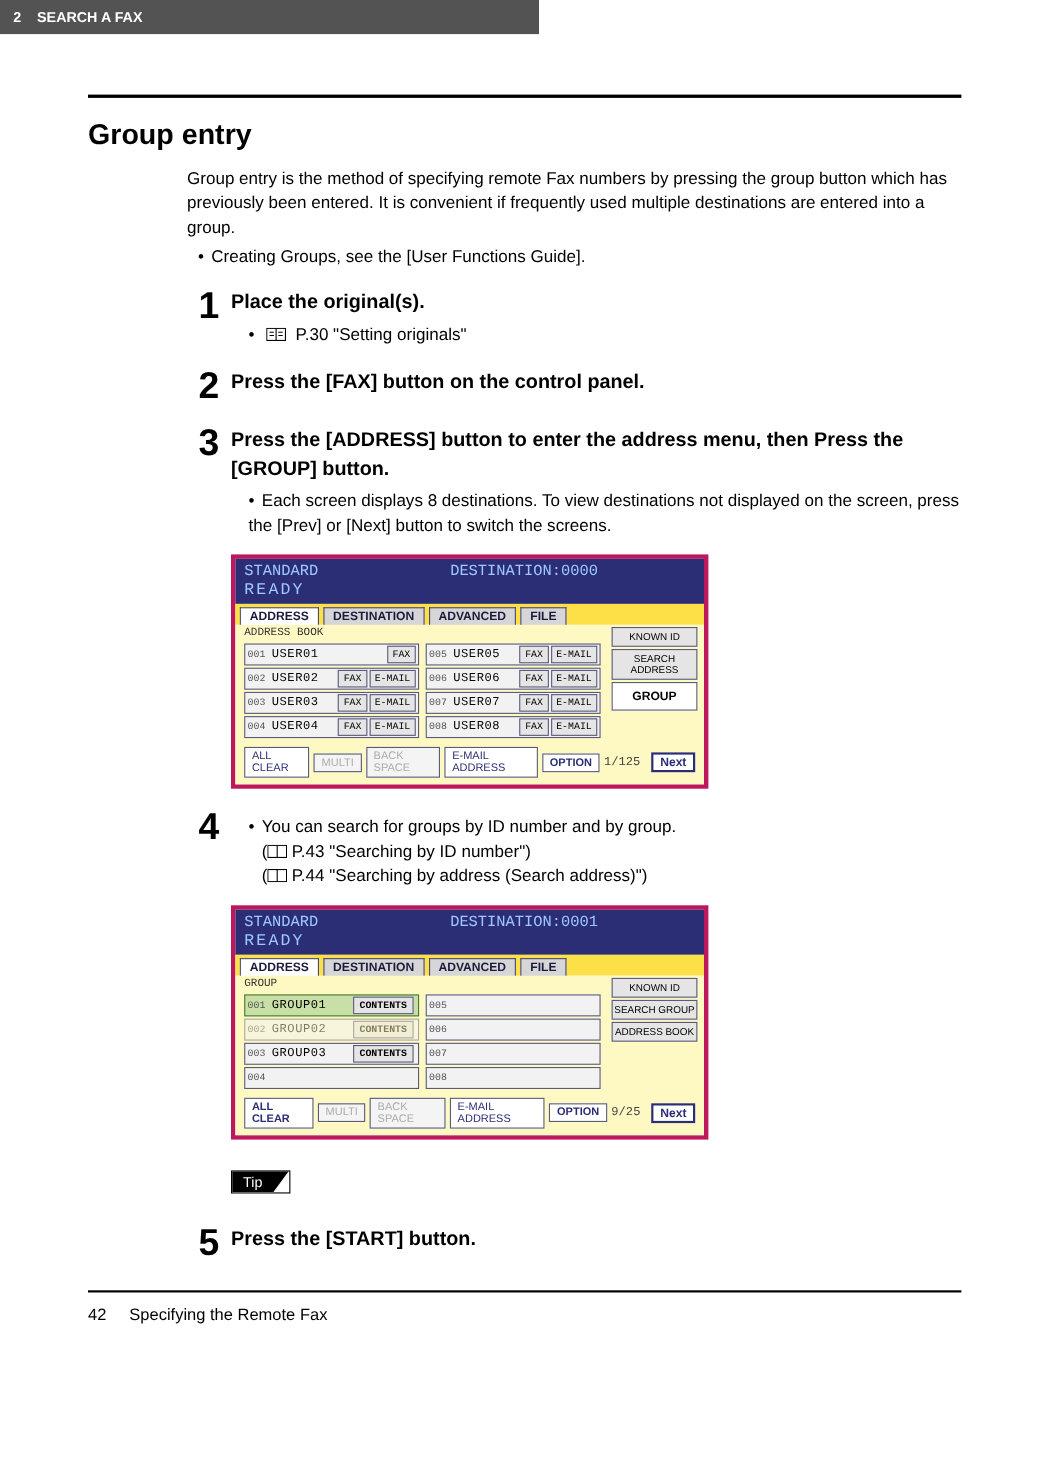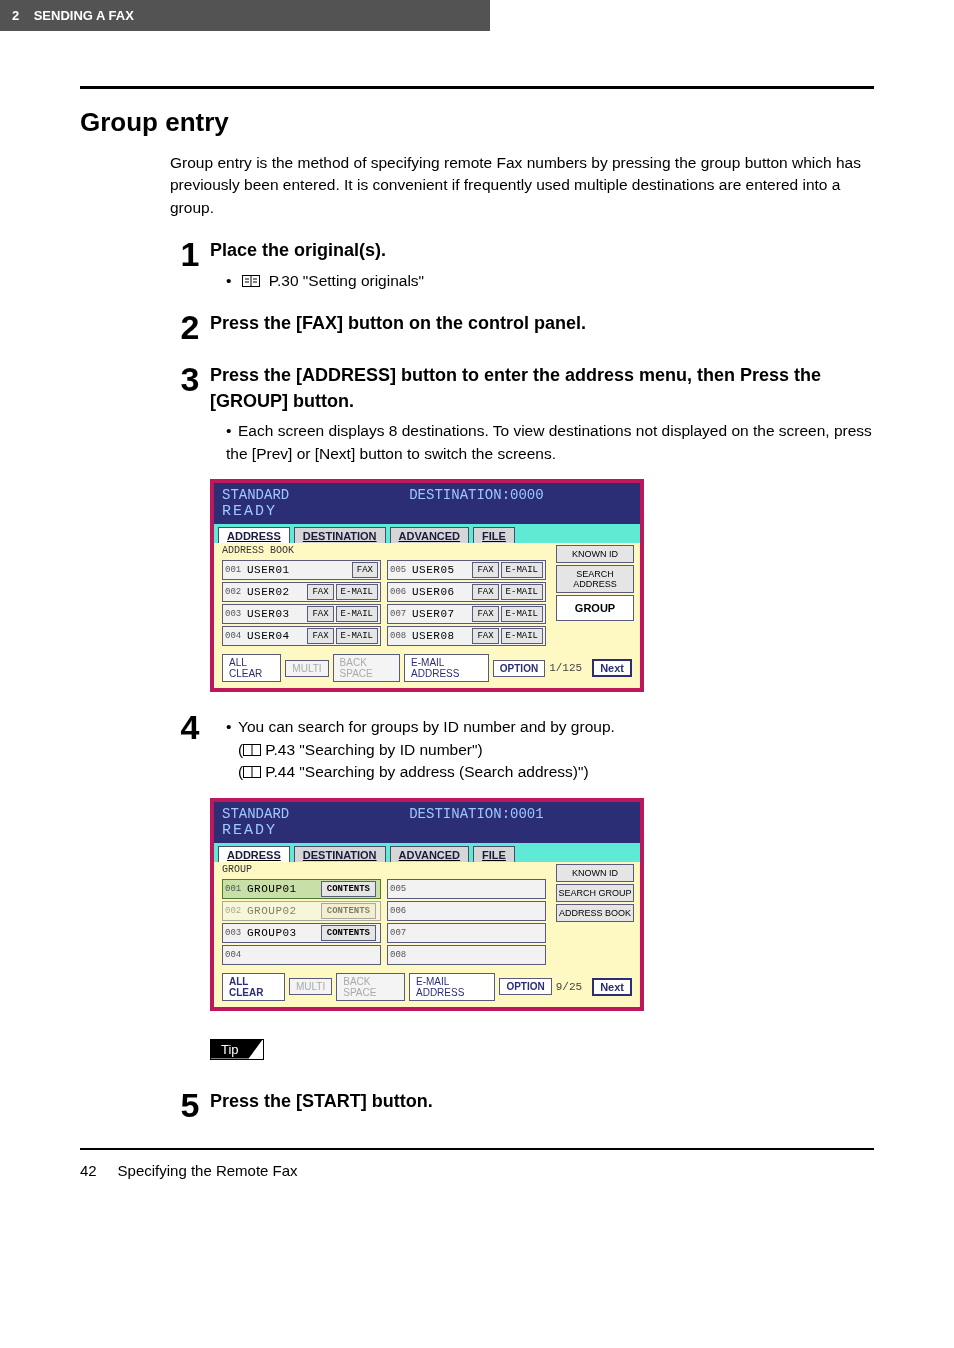--- a/index.html
+++ b/index.html
@@ -79,23 +79,22 @@
     font-size: 14px;
     padding: 4px 8px;
     display: flex;
     flex-direction: column;
   }
   .scr-top .row1 { display:flex; justify-content: flex-start; gap: 120px;}
   .scr-ready { color: #9ec8ff; letter-spacing: 2px; font-size: 15px; }
   .scr-tabbar {
     display: flex;
     align-items: flex-end;
-    background: #5eead4;
+    background: #fde047;
     padding: 0 4px;
-    text-decoration: underline;
   }
   .scr-tab {
     background: #d6d6d6;
     border: 1px solid #4a4a6f;
     border-bottom: none;
     padding: 2px 8px 2px 8px;
     font-size: 11px;
     font-weight: bold;
     color: #1a1a3f;
     margin-right: 4px;
@@ -226,27 +225,30 @@
     padding-left: 80px;
     font-size: 15px;
   }
 </style>
 </head>
 <body>
 
 <div class="header-bar">
   <span>2</span>
   &nbsp;&nbsp;
-  <span>SENDING A FAX</span>
+  <span>SEARCH A FAX</span>
 </div>
 
 <div class="content">
   <hr class="top-rule">
   <h1 class="page-title">Group entry</h1>
   <p class="intro">Group entry is the method of specifying remote Fax numbers by pressing the group button which has previously been entered. It is convenient if frequently used multiple destinations are entered into a group.</p>
+  <p class="bullet-row">
+    <span class="dot">•</span><span>Creating Groups, see the [User Functions Guide].</span>
+  </p>
 
   
   <div class="step">
     <div class="num">1</div>
     <div class="body">
       <strong class="lead">Place the original(s).</strong>
       <div class="sub-bullet">
         <span class="dot">•</span>
         <span class="book-icon"><svg viewBox="0 0 18 12">
               <rect x="0.5" y="0.5" width="17" height="11" fill="none" stroke="#000"></rect>

